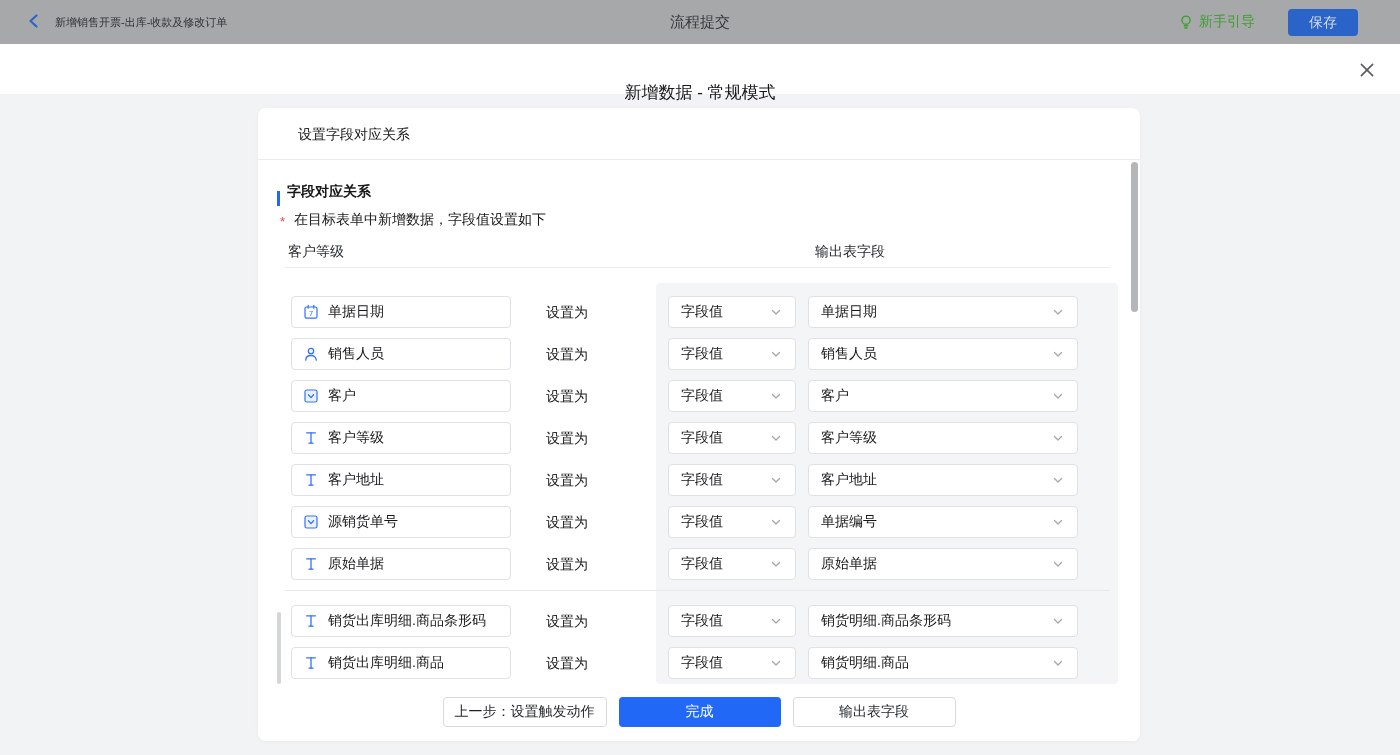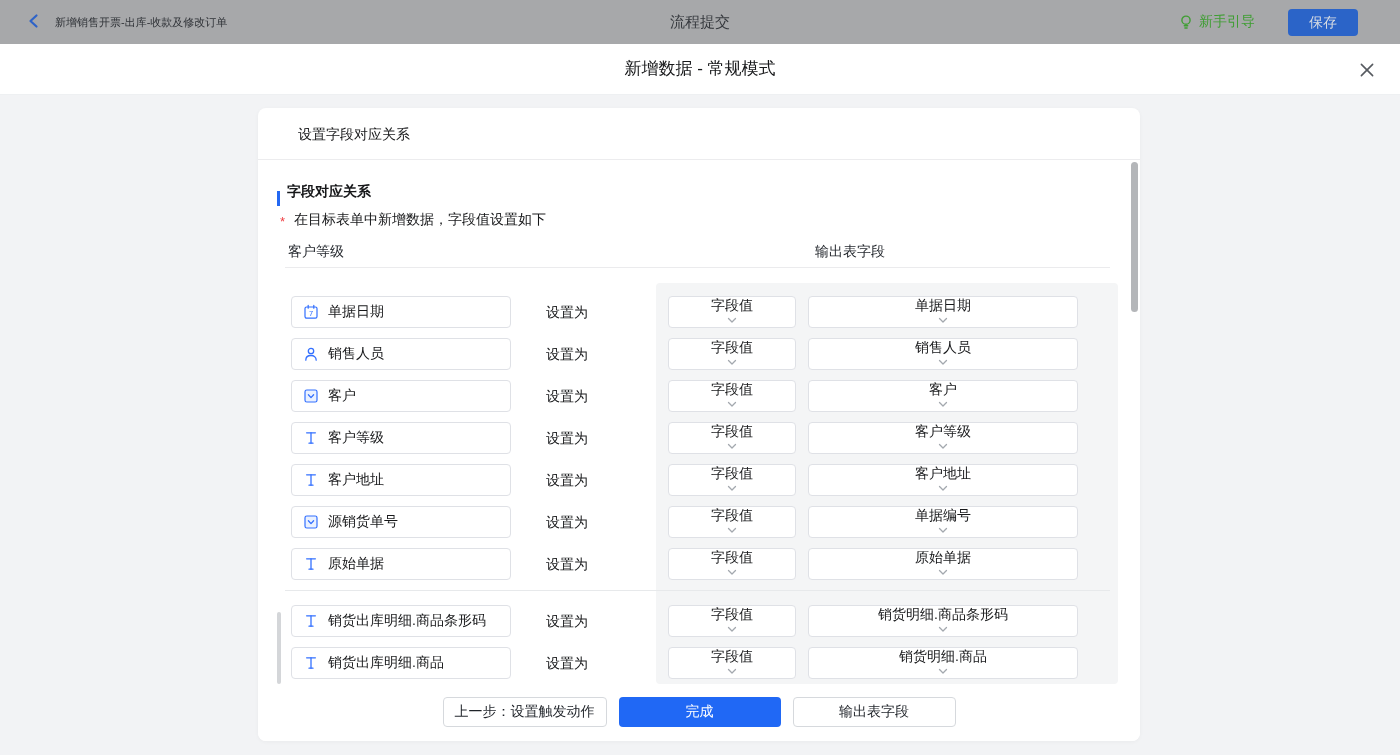--- a/index.html
+++ b/index.html
@@ -10,21 +10,21 @@
   .topbar { position:absolute; left:0; top:0; width:1400px; height:44px; background:#a7a8aa; z-index:5; }
   .back-btn { position:absolute; left:26px; top:13px; width:20px; height:18px; cursor:pointer; }
   .topbar-title { position:absolute; left:55px; top:0; line-height:44px; font-size:11px; color:#2f3237; }
   .topbar-center { position:absolute; left:50%; transform:translateX(-50%); top:0; line-height:44px; font-size:15px; color:#36393e; }
   .guide { position:absolute; left:1178px; top:0; height:44px; display:flex; align-items:center; gap:5px; cursor:pointer; }
   .guide-label { font-size:14px; color:#3f9e33; }
   .save-btn { position:absolute; left:1288px; top:9px; width:70px; height:27px; background:#2b64c8; border:none; border-radius:4px; color:#dadde2; font-size:14px; cursor:pointer; font-family:inherit; }
 
   
   .modal-bar { position:absolute; left:0; top:44px; width:1400px; height:51px; background:#ffffff; border-bottom:1px solid #eef0f2; z-index:4; }
-  .modal-title { text-align:center; line-height:50px; font-size:17px; color:#17181a; font-weight:500; }
+  .modal-title { text-align:center; line-height:50px; font-size:17px; color:#17181a; font-weight:500;margin-top:24px; }
   .close-btn { position:absolute; right:24px; top:17px; width:18px; height:18px; cursor:pointer; }
 
   
   .card { position:absolute; left:258px; top:108px; width:882px; height:633px; background:#ffffff; border-radius:8px; box-shadow:0 1px 4px rgba(0,0,0,0.04); overflow:hidden; }
   .card-content { position:absolute; left:0; top:0; right:0; bottom:57px; overflow:hidden; }
   .card-header { height:52px; line-height:52px; padding-left:40px; font-size:14px; color:#17181a; border-bottom:1px solid #ececee; }
 
   .section-bar { position:absolute; left:19px; top:83px; width:3px; height:15px; background:#2468f2; }
   .section-title { position:absolute; left:29px; top:75px; font-size:14px; font-weight:bold; color:#17181a; }
   .required-star { position:absolute; left:22px; top:106px; font-size:13px; color:#ef4044; }
@@ -36,21 +36,21 @@
   .head-rule { position:absolute; left:27px; top:159px; width:825px; height:0; border-top:1px solid #ebebed; }
 
   .grey-zone { position:absolute; left:398px; top:175px; width:462px; bottom:0; background:#f4f5f6; border-radius:4px; }
   .group-bar { position:absolute; left:19px; top:504px; width:4px; height:72px; background:#d4d6d9; border-radius:2px; }
 
   .rows { position:absolute; left:0; top:188px; right:0; }
   .map-row { position:relative; height:32px; margin-bottom:10px; }
   .target-box { position:absolute; left:33px; top:0; width:220px; height:32px; background:#fff; border:1px solid #dfe1e6; border-radius:4px; display:flex; align-items:center; padding-left:11px; gap:9px; cursor:pointer; }
   .target-label { font-size:14px; color:#17181a; white-space:nowrap; }
   .set-as { position:absolute; left:288px; top:0; line-height:32px; font-size:14px; color:#17181a; }
-  .dd { position:absolute; top:0; height:32px; background:#fff; border:1px solid #dfe1e6; border-radius:4px; display:flex; align-items:center; padding:0 12px; cursor:pointer;flex-direction:column; }
+  .dd { position:absolute; top:0; height:32px; background:#fff; border:1px solid #dfe1e6; border-radius:4px; display:flex; align-items:center; padding:0 12px; cursor:pointer; }
   .dd-value { flex:1; font-size:14px; color:#17181a; white-space:nowrap; overflow:hidden; }
   .dd-setter { left:410px; width:128px; }
   .dd-output { left:550px; width:270px; }
   .group-divider { margin:6px 0 14px 27px; width:825px; border-top:1px solid #e7e9eb; }
 
   .scroll-thumb { position:absolute; right:2px; top:54px; width:7px; height:150px; background:#b4b6b9; border-radius:4px; cursor:pointer; }
 
   
   .card-footer { position:absolute; left:0; right:0; bottom:0; height:57px; background:#fff; display:flex; justify-content:center; align-items:flex-start; padding-top:13px; gap:12px; z-index:2; }
   .btn { height:30px; border-radius:4px; font-size:14px; font-family:inherit; cursor:pointer; }

